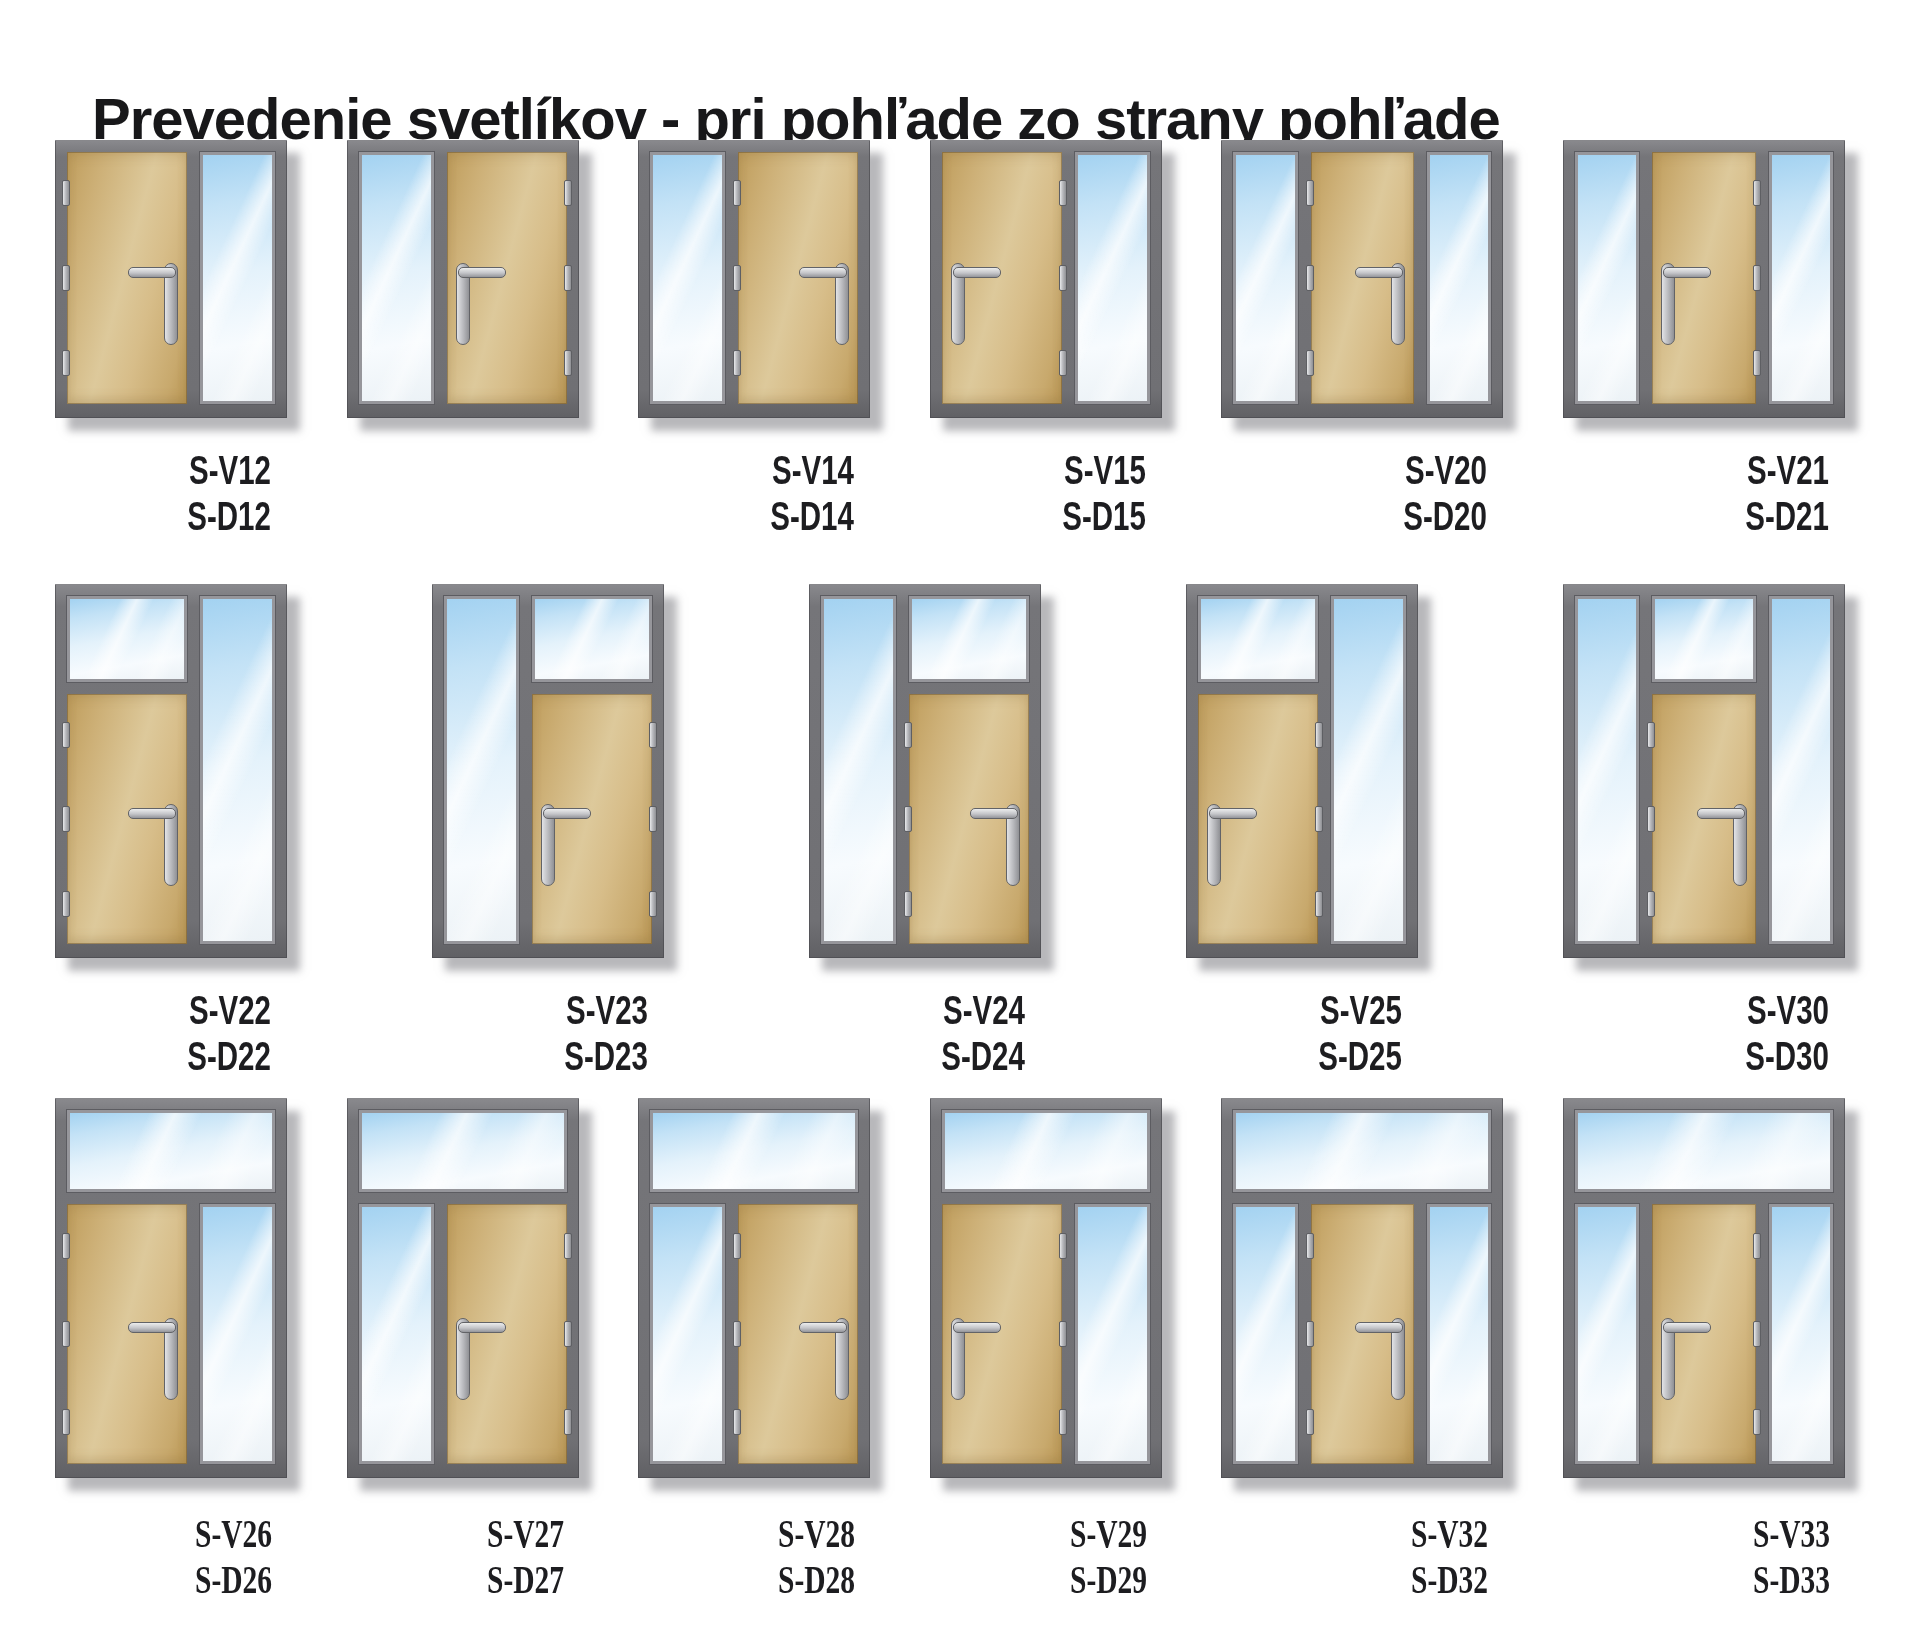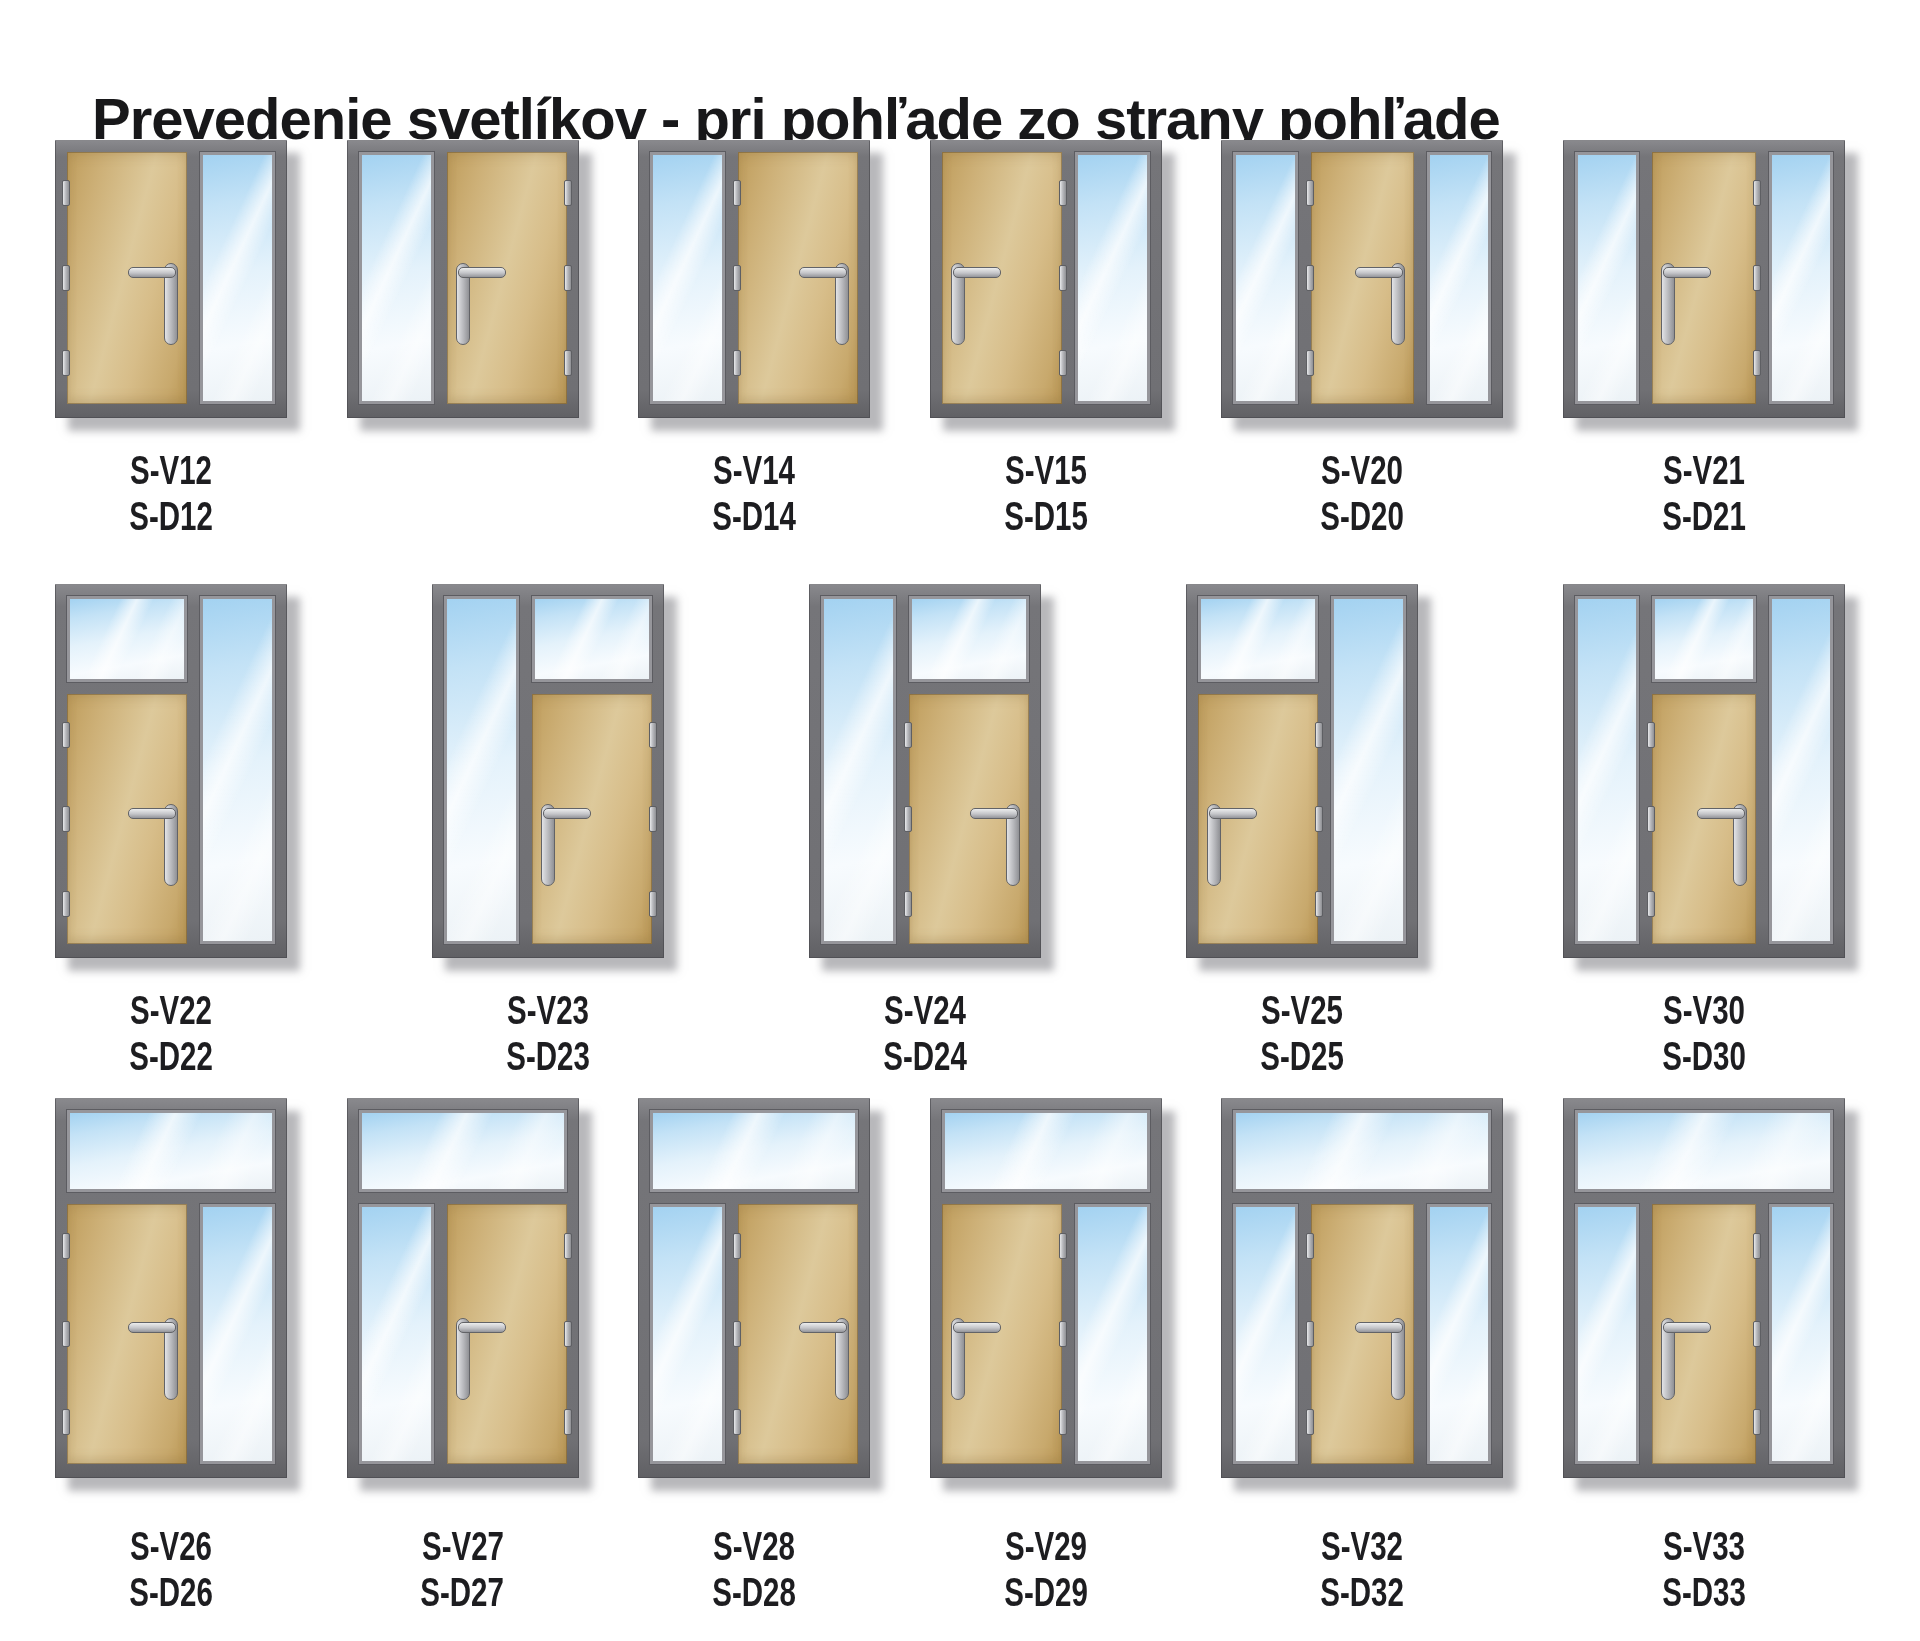--- a/index.html
+++ b/index.html
@@ -63,22 +63,22 @@
           background:linear-gradient(90deg,#e2e3e6 0%,#b6b7bb 55%,#909195 100%);
           border:1px solid #626367;box-sizing:border-box;}
   .handle.right{right:9px}.handle.left{left:9px}
   .lever{position:absolute;top:3px;width:48px;height:11px;border-radius:5px;
          background:linear-gradient(180deg,#eceded 0%,#c4c5c9 55%,#94959a 100%);
          border:1px solid #626367;box-sizing:border-box;}
   .handle.right .lever{right:1px}
   .handle.left .lever{left:1px}
 
   
-  .label-block{margin-top:29px;text-align:center;}
-  .r3 .label-block{margin-top:45px;}
+  .label-block{margin-top:29px;text-align:right;}
+  .r3 .label-block{margin-top:32px;font-family:Liberation Serif, serif;}
   .label{font-size:41px;line-height:46px;font-weight:700;color:#1d1d20;}
   .label span{display:inline-block;transform:scaleX(.72);transform-origin:center;white-space:nowrap;}
 </style>
 </head>
 <body>
 
 <h1 class="page-title">Prevedenie svetlíkov - pri pohľade zo strany pohľade</h1>
 
 <section class="row r1" id="row1">
     <div class="unit-wrap">

